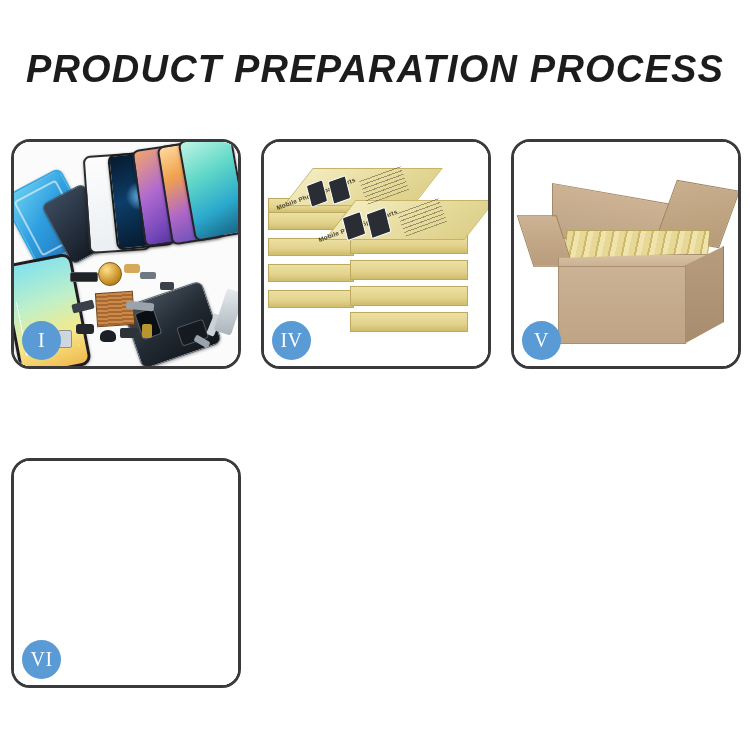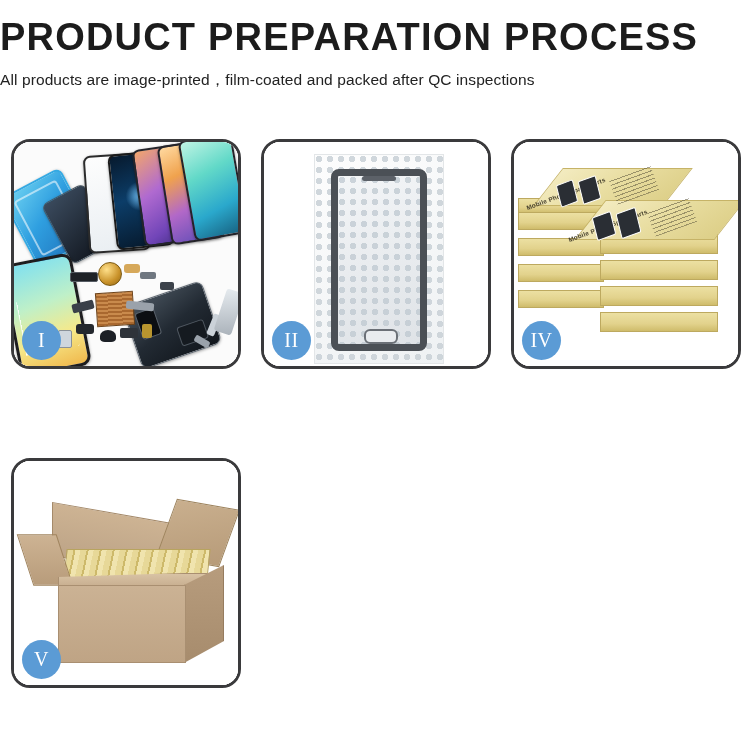--- a/index.html
+++ b/index.html
@@ -10,22 +10,23 @@
   body {
     width: 750px;
     height: 750px;
     overflow: hidden;
     font-family: "Liberation Sans", sans-serif;
     position: relative;
   }
 
   
   #header {
-    padding-top: 18px;
-    text-align: left;
+    padding-top: 50px;
+    text-align: center;
+    font-style: italic;
   }
   #page-title {
     font-family: "Liberation Sans", sans-serif;
     font-size: 38px;
     font-weight: 700;
     letter-spacing: 1.2px;
     color: #1c1c1c;
     line-height: 1.05;
     margin: 0;
     white-space: nowrap;
@@ -390,21 +391,20 @@
   .c6-seam2{
     position:absolute; left:92px; top:170px; width:16px; height:18px;
     background: rgba(140,116,88,.45);
   }
 </style>
 </head>
 <body>
 
 <div id="header">
   <div id="page-title">PRODUCT PREPARATION PROCESS</div>
-  <div id="page-subtitle">All products are image-printed，film-coated and packed after QC inspections</div>
 </div>
 
 <div id="process-grid">
 
   <div class="panel">
     <div class="panel-photo">
       <div class="collage">
         <div class="ph ph-adh"></div>
         <div class="ph ph-dark"></div>
         <div class="ph ph-glass"></div>
@@ -428,32 +428,20 @@
         <div class="part p10"></div>
         <div class="part p11"></div>
         <div class="part p12"></div>
         <div class="part p13"></div>
         <div class="part p14"></div>
       </div>
     </div>
     <div class="badge">I</div>
   </div>
 
-  <div class="panel">
-    <div class="panel-photo">
-      <div class="bw-bg"></div>
-      <div class="bw-sheet">
-        <div class="bw-screen">
-          <div class="bw-ear"></div>
-          <div class="bw-home"></div>
-        </div>
-      </div>
-    </div>
-    <div class="badge">II</div>
-  </div>
 
 
   <div class="panel">
     <div class="panel-photo">
       <div class="k4-bg"></div>
       <div class="k4-stack">
 
         <div class="k4-box" style="left:4px;  top:56px;  width:84px; height:14px;"></div>
         <div class="k4-box" style="left:4px;  top:70px;  width:84px; height:16px;"></div>
         <div class="k4-box" style="left:4px;  top:96px;  width:84px; height:16px;"></div>
@@ -490,14 +478,26 @@
       <div class="c5-flap-right"></div>
       <div class="c5-goods"></div>
       <div class="c5-flap-left"></div>
       <div class="c5-rim"></div>
       <div class="c5-side"></div>
       <div class="c5-front"></div>
     </div>
     <div class="badge">V</div>
   </div>
 
+  <div class="panel">
+    <div class="panel-photo">
+      <div class="c6-bg"></div>
+      <div class="c6-top"></div>
+      <div class="c6-tape"></div>
+      <div class="c6-left"></div>
+      <div class="c6-right"></div>
+      <div class="c6-seam"></div>
+      <div class="c6-seam2"></div>
+    </div>
+    <div class="badge">VI</div>
+  </div>
 
 </div>
 
 </body></html>

